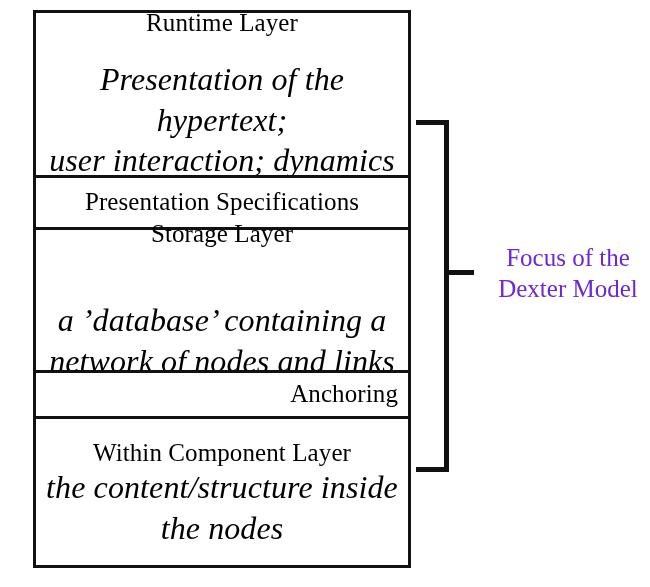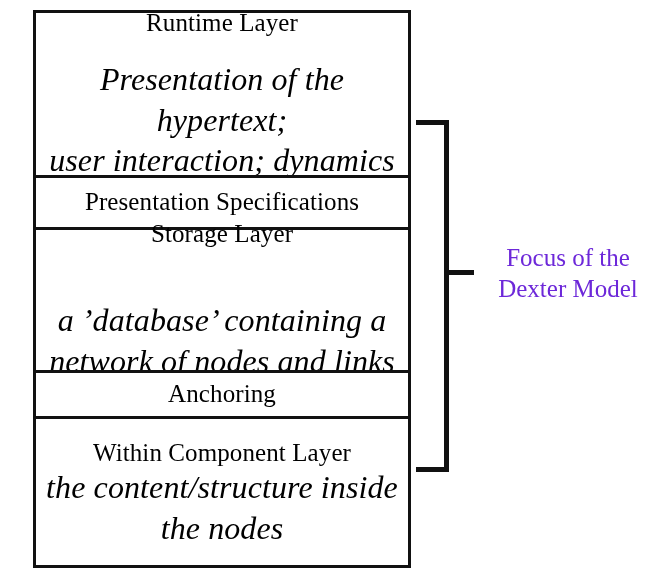--- a/index.html
+++ b/index.html
@@ -51,21 +51,21 @@
     background: #ffffff;
   }
   .layer-row + .layer-row {
     border-top: 3px solid #111111;
   }
 
   
   .row-runtime      { height: 162px; }
   .row-presspec     { height: 53px;  }
   .row-storage      { height: 143px; gap: 20px; }
-  .row-anchoring    { height: 47px;  }
+  .row-anchoring    { height: 47px; align-items: flex-end;  }
   .row-within       { height: 153px; flex: 1 1 auto; }
 
   .layer-title {
     font-family: "Liberation Serif", "DejaVu Serif", serif;
     font-style: normal;
     font-weight: 400;
     font-size: 25px;
     line-height: 1.12;
     letter-spacing: 0.1px;
   }

